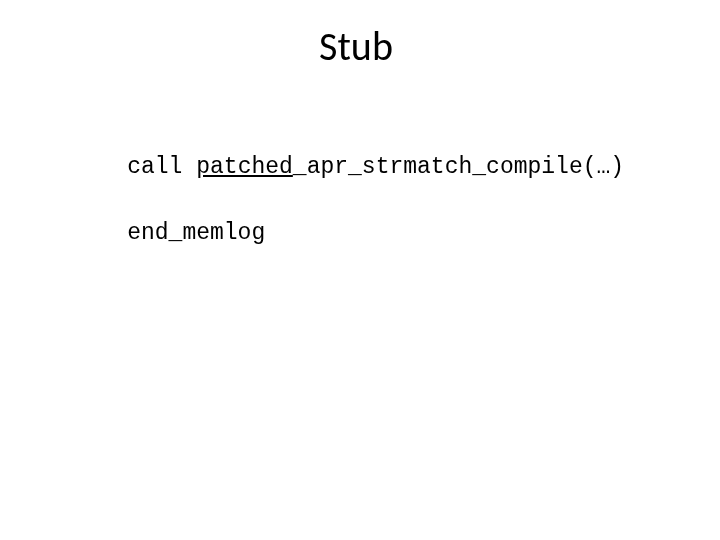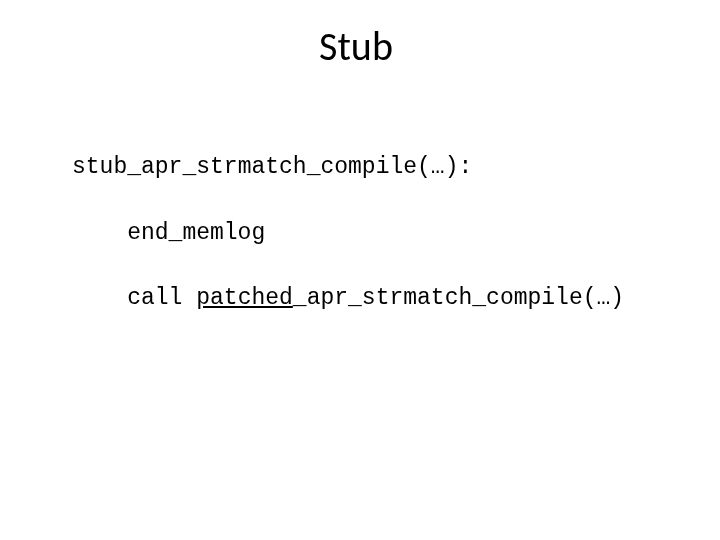--- a/index.html
+++ b/index.html
@@ -46,23 +46,22 @@
   .line { display: block; }
 </style>
 </head>
 <body>
 
 <div class="slide">
 
   <div class="title">Stub</div>
 
   <div class="code-block">
-<span class="line"><span>stub_apr_strmatch_compile(…):</span></span>
+<span class="line"><span class="indent2">call </span><span class="uline">patched</span><span>_apr_strmatch_compile(…)</span></span>
 <span class="line"><span class="indent2">end_memlog</span></span>
-<span class="line"><span class="indent2">call </span><span class="uline">patched</span><span>_apr_strmatch_compile(…)</span></span>
 
 
 
 
 
   </div>
 
 </div>
 
 </body></html>

